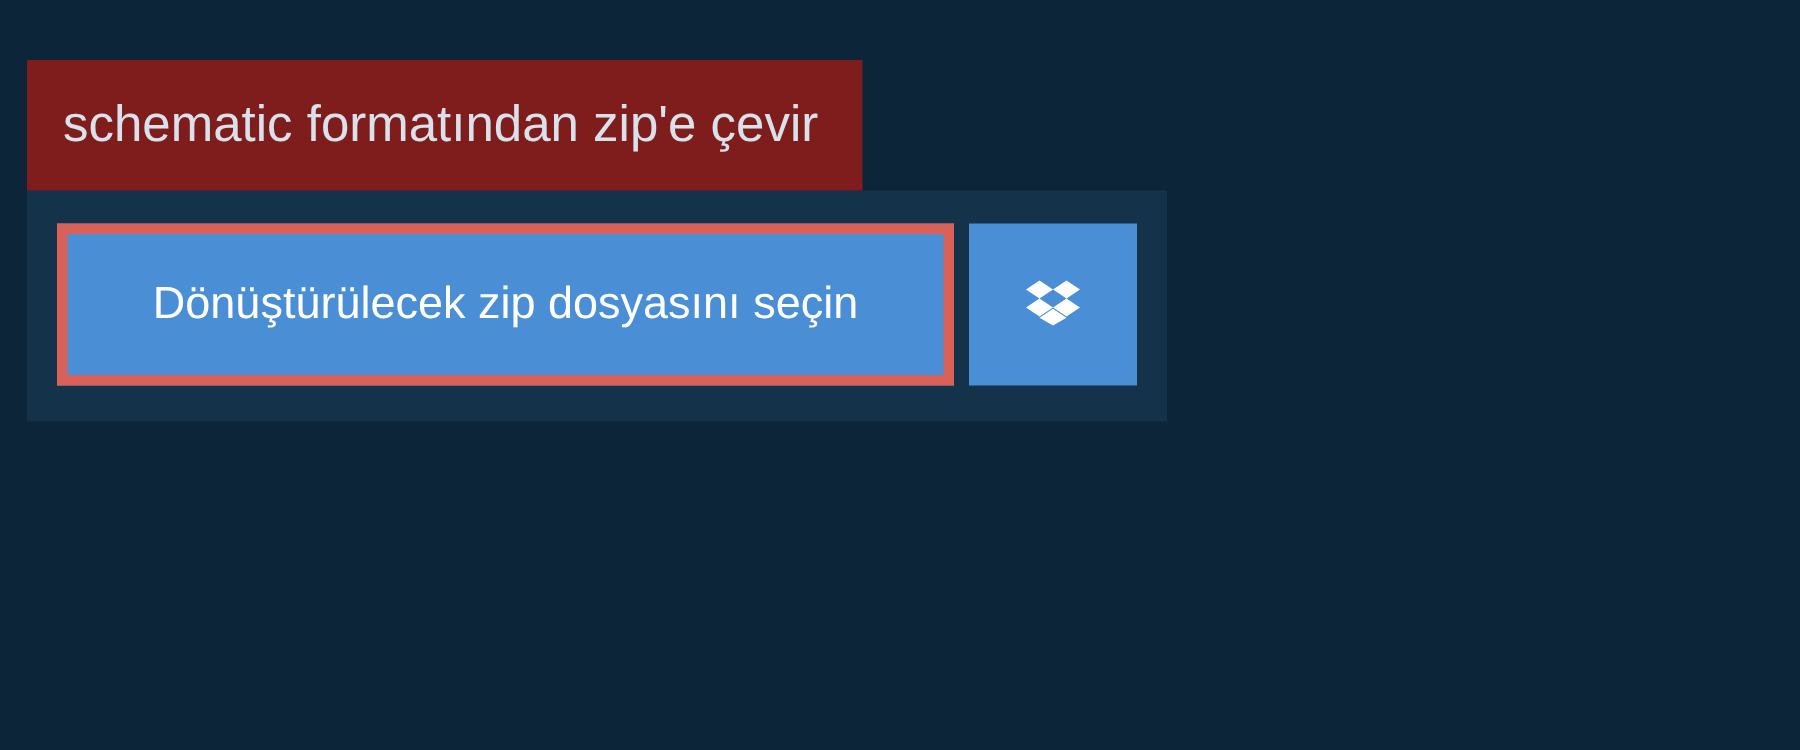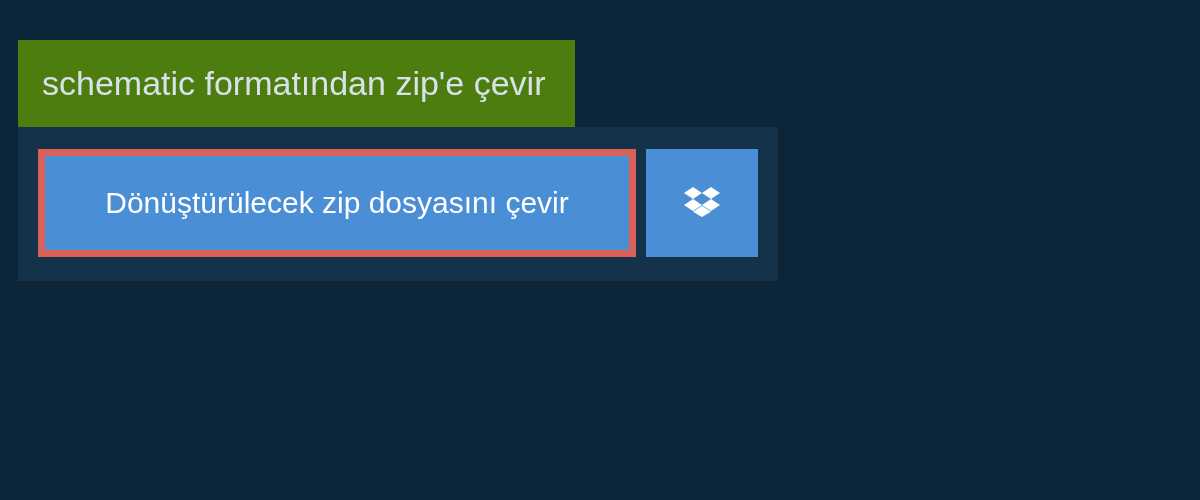--- a/index.html
+++ b/index.html
@@ -14,21 +14,21 @@
       font-family: -apple-system, BlinkMacSystemFont, "Segoe UI", Arial, sans-serif;
       overflow: hidden;
     }
     .container {
       padding: 40px 18px 0 18px;
     }
     .tab-bar {
       display: flex;
     }
     .tab {
-      background: #4d7c0f;
+      background: #7f1d1d;
       color: #d9e2ea;
       font-size: 34px;
       font-weight: 400;
       padding: 24px 30px 24px 24px;
       border: none;
       cursor: pointer;
       text-align: left;
     }
     .content-area {
       background: #14334a;
@@ -72,21 +72,21 @@
 
 <div class="container">
   <div class="tab-bar">
     <button class="tab">
       <span>schematic formatından zip'e çevir</span>
     </button>
   </div>
   <div class="content-area">
     <div class="button-row">
       <button class="select-file-btn">
-        <span>Dönüştürülecek zip dosyasını çevir</span>
+        <span>Dönüştürülecek zip dosyasını seçin</span>
       </button>
       <button class="dropbox-btn">
         <span>
           <svg viewBox="0 0 24 24" xmlns="http://www.w3.org/2000/svg">
             <path d="M6 2L0 6l6 4-6 4 6 4 6-4 6 4 6-4-6-4 6-4-6-4-6 4-6-4zm6 4l6 4-6 4-6-4 6-4zm-6 12.5l6-4 6 4-6 3.5-6-3.5z"></path>
           </svg>
         </span>
       </button>
     </div>
   </div>

